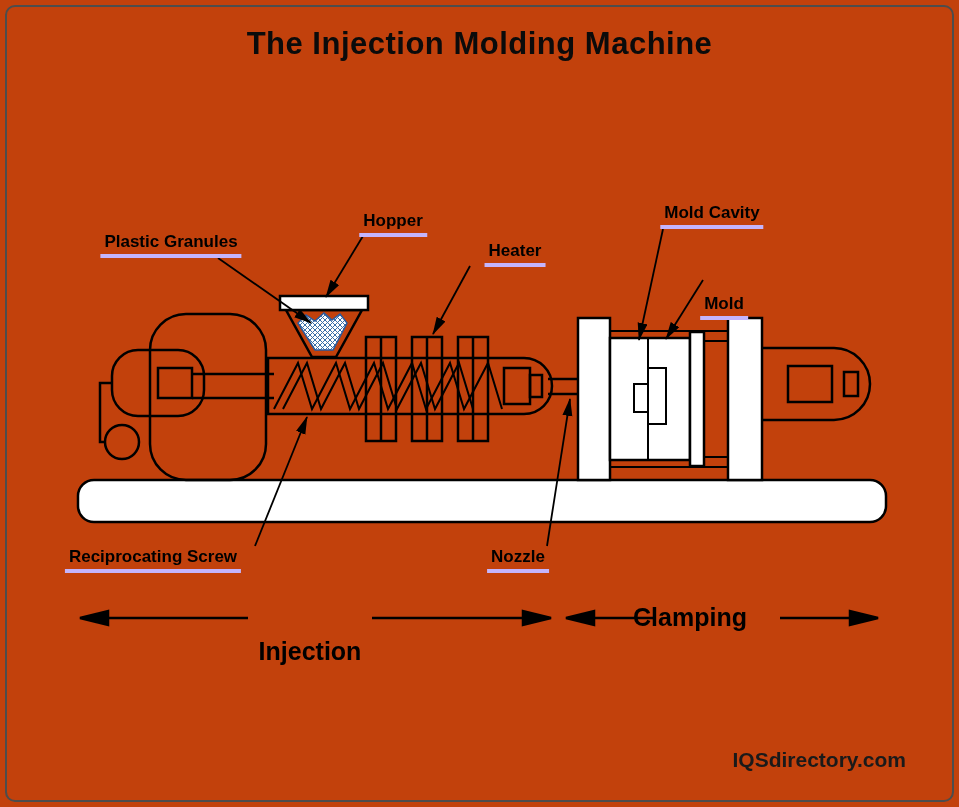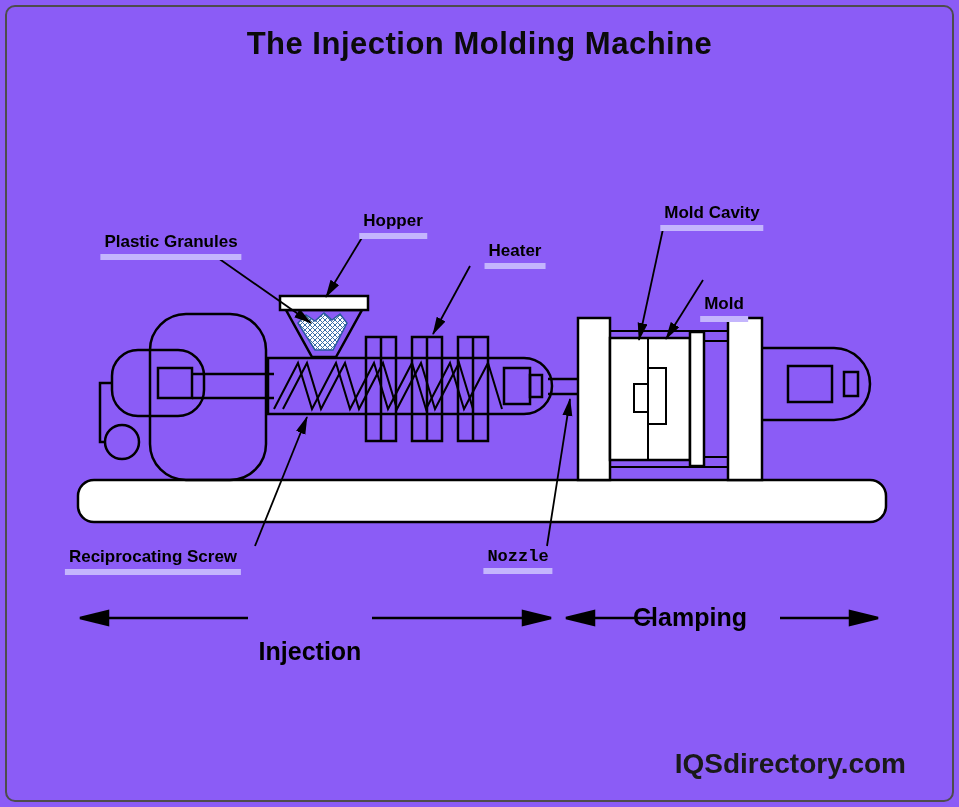--- a/index.html
+++ b/index.html
@@ -1,40 +1,40 @@
 <!DOCTYPE html>
 <html><head>
 <meta charset="utf-8">
 <style>
   html,body { margin:0; padding:0; background:#ffffff; }
   .page {
-    position:relative; width:959px; height:807px; background:#8b5cf6;
+    position:relative; width:959px; height:807px; background:#c2410c;
     font-family:"Liberation Sans", sans-serif; overflow:hidden; box-sizing:border-box;
   }
   .frame {
     position:absolute; left:5px; top:5px; right:5px; bottom:5px;
     border:2px solid #4d4d4d; border-radius:10px; pointer-events:none;
   }
   .title {
     position:absolute; top:26px; left:0; right:0; text-align:center;
     font-size:31px; font-weight:bold; color:#0b0b0b; letter-spacing:0.5px;
   }
   svg.draw { position:absolute; left:0; top:0; width:959px; height:807px; }
   .lbl {
     position:absolute; transform:translateX(-50%); white-space:nowrap;
     font-size:17px; font-weight:bold; color:#000;
-    border-bottom:6px solid #c4b5fd; padding:0 4px 2px;
+    border-bottom:4px solid #c4b5fd; padding:0 4px 2px;
   }
   .sec {
     position:absolute; transform:translateX(-50%); white-space:nowrap;
     font-size:25px; font-weight:bold; color:#000;
   }
   .watermark {
     position:absolute; right:53px; top:748px;
-    font-size:28px; font-weight:bold; color:#1a1a1a;
+    font-size:21px; font-weight:bold; color:#1a1a1a;
   }
 </style>
 </head>
 <body>
 
 <div class="page">
   <div class="frame"></div>
 
   <div class="title">The Injection Molding Machine</div>
 
@@ -136,19 +136,19 @@
       <polygon points="878,618 850,611 850,625"></polygon>
     </g>
   </svg>
 
   <div class="lbl" style="left:171px; top:232px;text-align:right;">Plastic Granules</div>
   <div class="lbl" style="left:393px; top:211px;">Hopper</div>
   <div class="lbl" style="left:495px; top:241px;margin-left:20px;">Heater</div>
   <div class="lbl" style="left:712px; top:203px;">Mold Cavity</div>
   <div class="lbl" style="left:724px; top:255px;margin-top:39px;">Mold</div>
   <div class="lbl" style="left:153px; top:547px;">Reciprocating Screw</div>
-  <div class="lbl" style="left:518px; top:547px;font-family:Liberation Mono, monospace;">Nozzle</div>
+  <div class="lbl" style="left:518px; top:547px;">Nozzle</div>
 
   <div class="sec" style="left:310px; top:601px;margin-top:36px;">Injection</div>
   <div class="sec" style="left:690px; top:603px;">Clamping</div>
 
   <div class="watermark">IQSdirectory.com</div>
 </div>
 
 </body></html>

